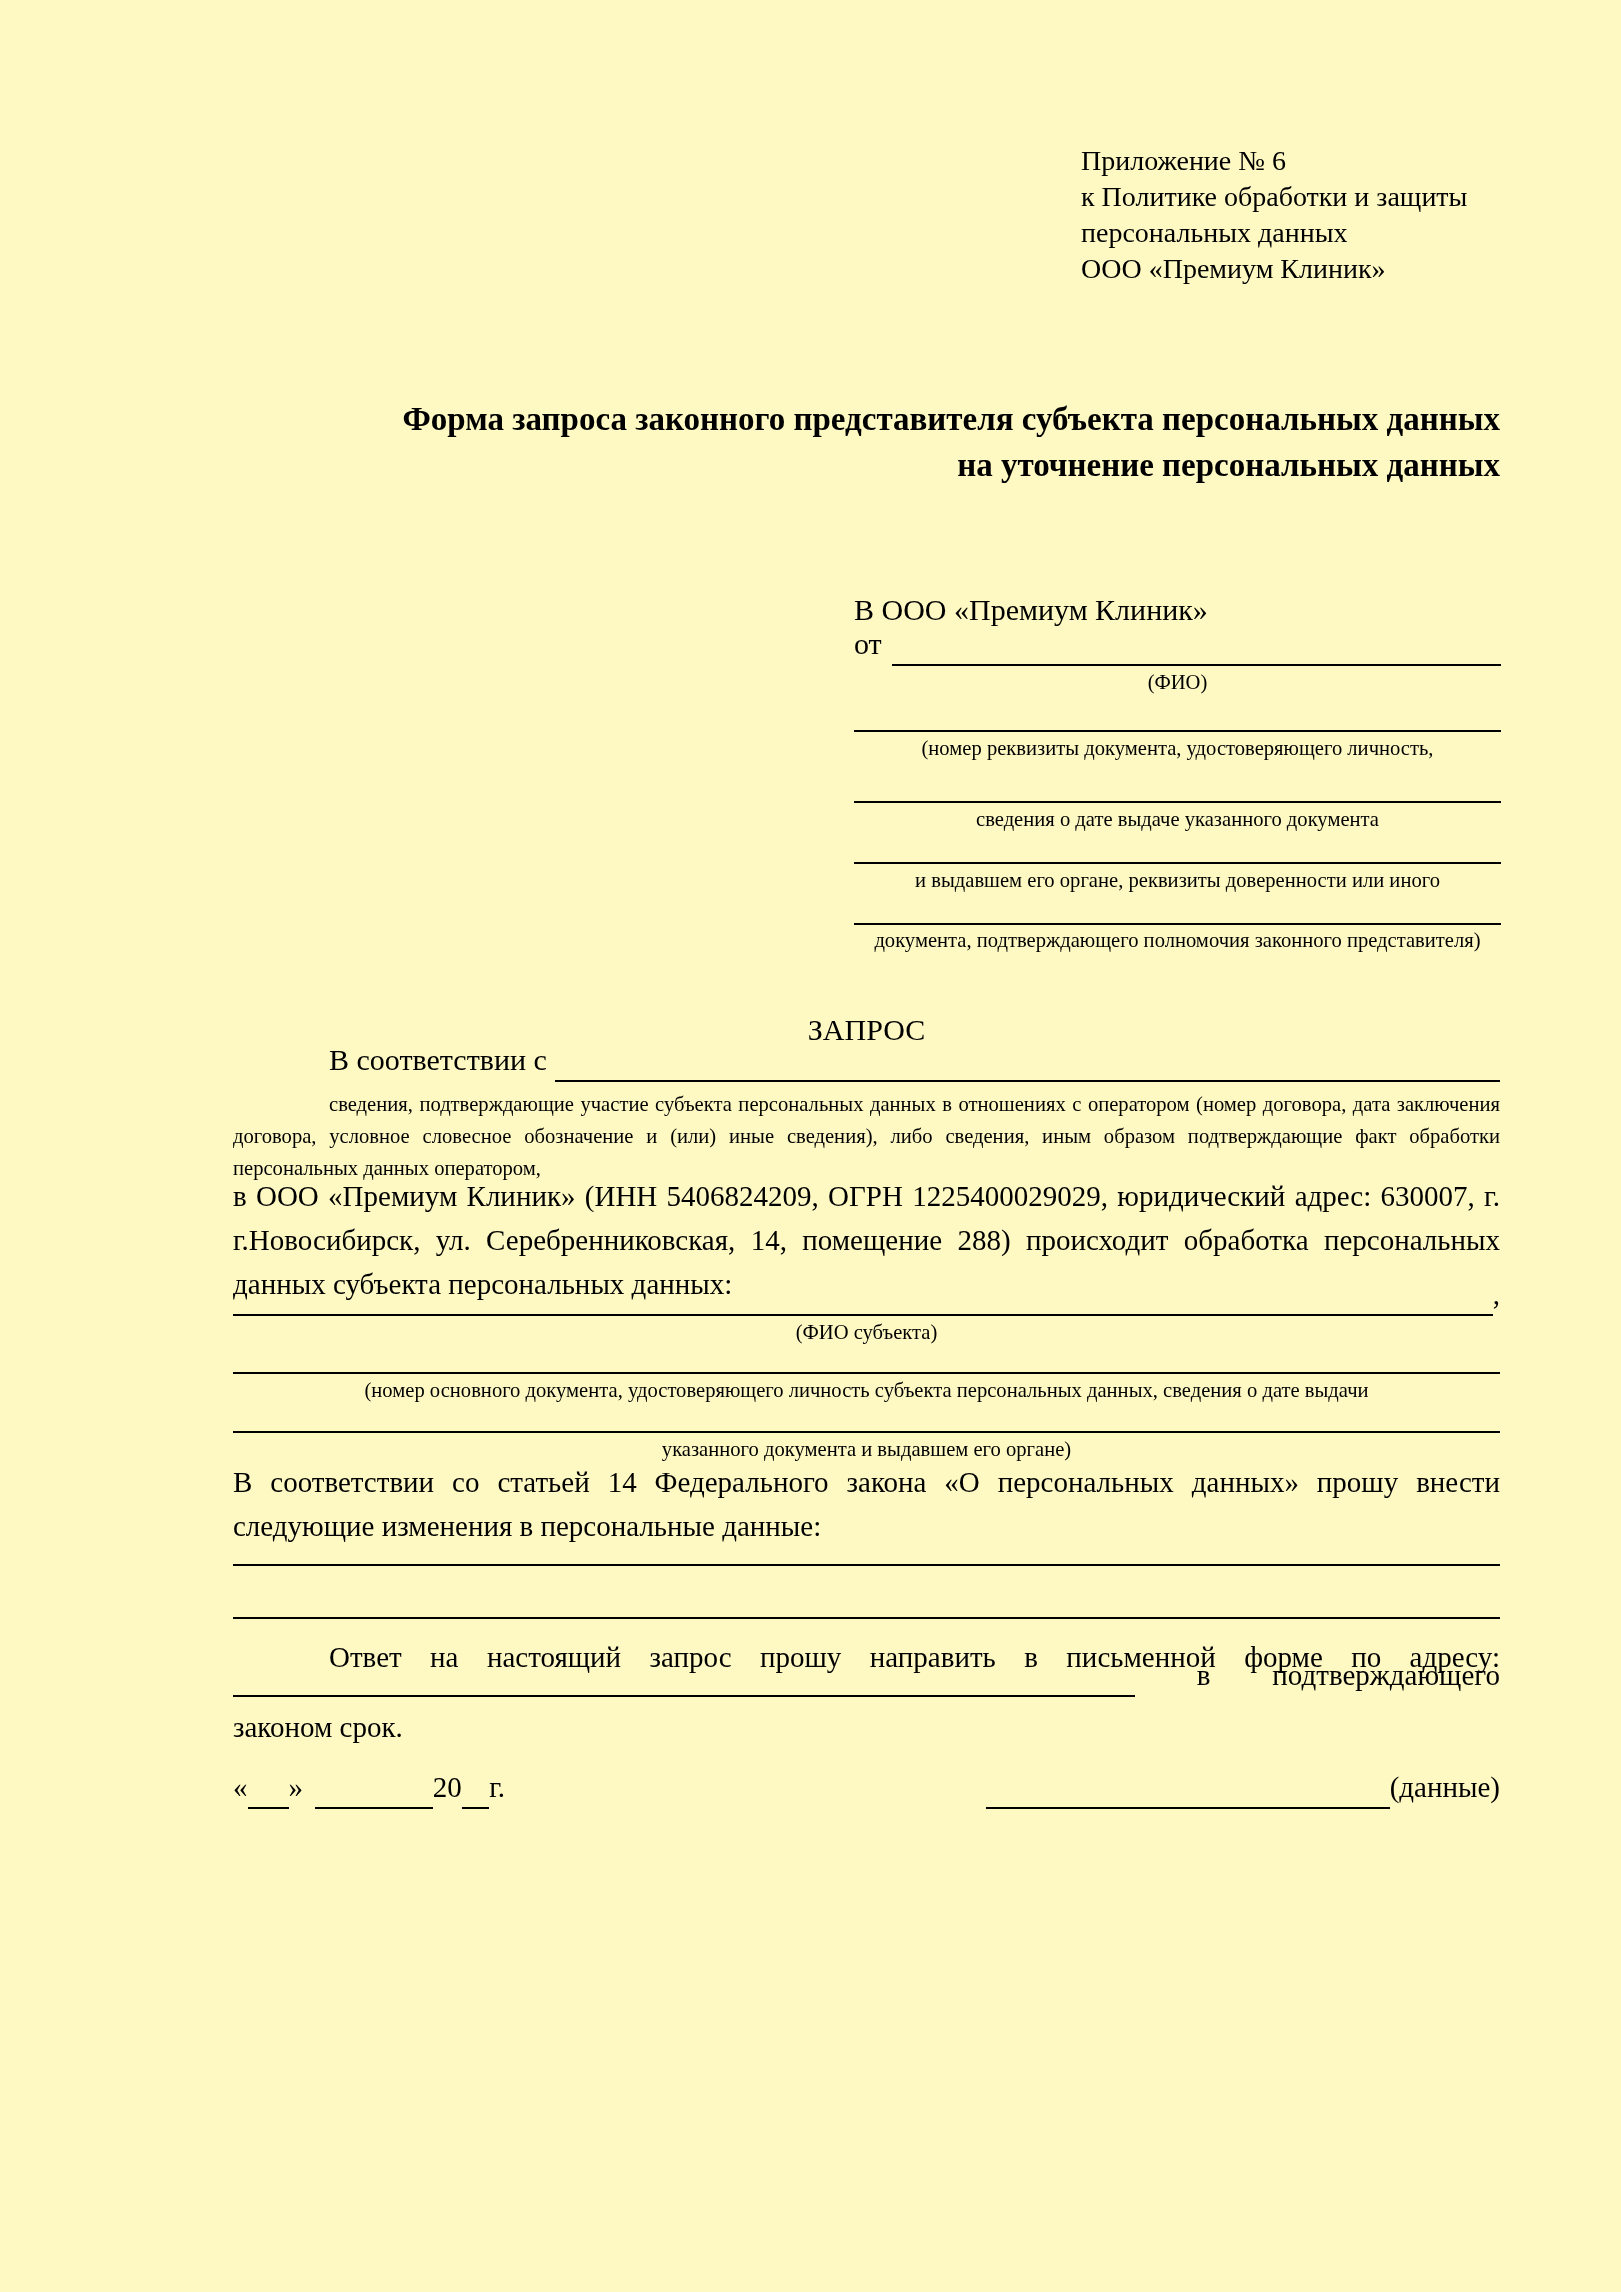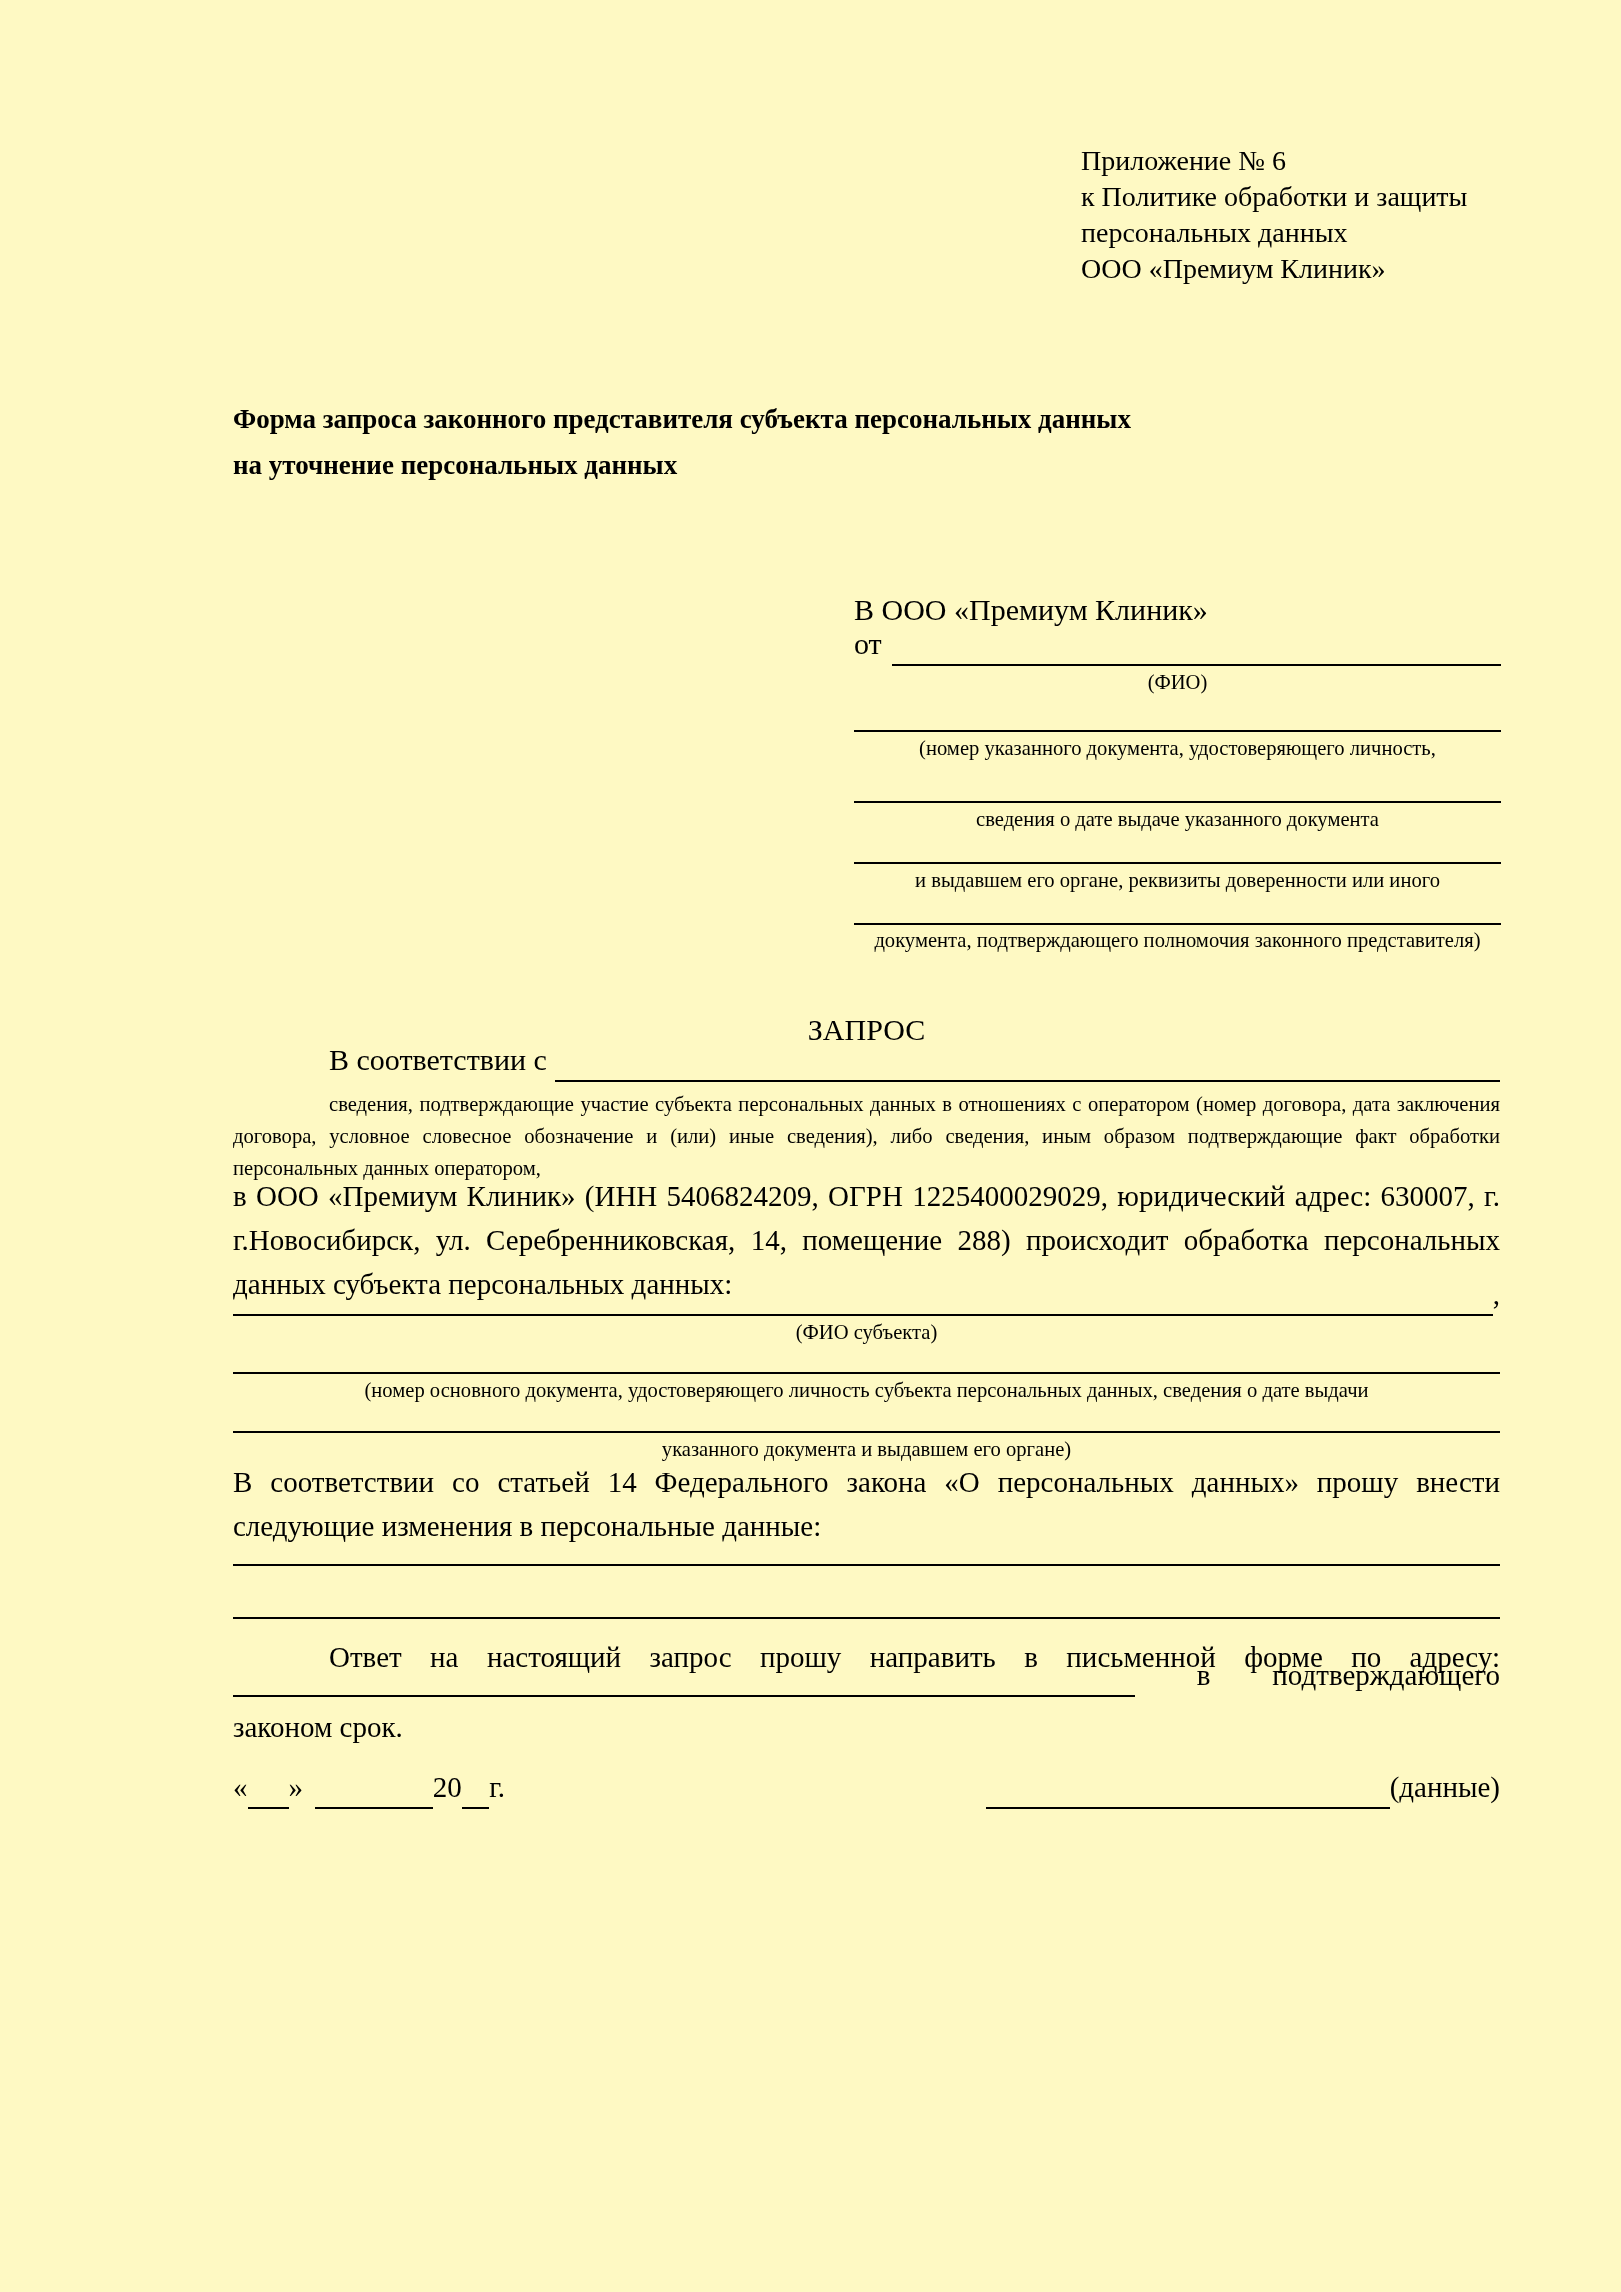--- a/index.html
+++ b/index.html
@@ -8,21 +8,21 @@
     width:1621px; height:2293px;
     background:#fef9c3;
     color:#000;
     font-family:"Liberation Serif", "DejaVu Serif", serif;
     overflow:hidden;
   }
   .abs { position:absolute; }
   .body-text { font-size:29px; line-height:44px; }
   .big { font-size:30px; }
   .annex { font-size:28px; line-height:36px; }
-  .title { font-weight:bold; font-size:27px; line-height:46px; text-align:left; }
+  .title { font-weight:bold; font-size:33px; line-height:46px; text-align:right; }
   .caption { font-size:20.6px; line-height:25.5px; }
   .center { text-align:center; }
   .justify { text-align:justify; }
   .justify-all { text-align:justify; text-align-last:justify; }
   .note { font-size:20.6px; line-height:32px; text-align:justify; text-indent:96px; }
   .uline { border-bottom:2.9px solid #000; }
   .uline-row { border-bottom:2.9px solid #000; }
   .field-row { display:flex; align-items:flex-end; }
   .fill { flex:1 1 auto; height:100%; }
   .blank { display:inline-block; border-bottom:2.9px solid #000; height:100%; }
@@ -49,21 +49,21 @@
   <div class="abs" style="left:854px; top:588px; width:647px;">
     <div class="body-text big">В ООО «Премиум Клиник»</div>
     <div class="field-row" style="height:33px; margin-top:1px;">
       <span class="body-text big nowrap" style="padding-right:9.8px;">от</span>
       <span class="uline fill"></span>
     </div>
     <div class="caption center" style="margin-top:3.9px;">(ФИО)</div>
 
     <div>
       <div class="uline-row" style="height:35px;"></div>
-      <div class="caption center" style="margin-top:3.9px;">(номер указанного документа, удостоверяющего личность,</div>
+      <div class="caption center" style="margin-top:3.9px;">(номер реквизиты документа, удостоверяющего личность,</div>
     </div>
     <div>
       <div class="uline-row" style="height:39px;"></div>
       <div class="caption center" style="margin-top:3.9px;">сведения о дате выдаче указанного документа</div>
     </div>
     <div>
       <div class="uline-row" style="height:30px;"></div>
       <div class="caption center" style="margin-top:3.9px;">и выдавшем его органе, реквизиты доверенности или иного</div>
     </div>
     <div>

